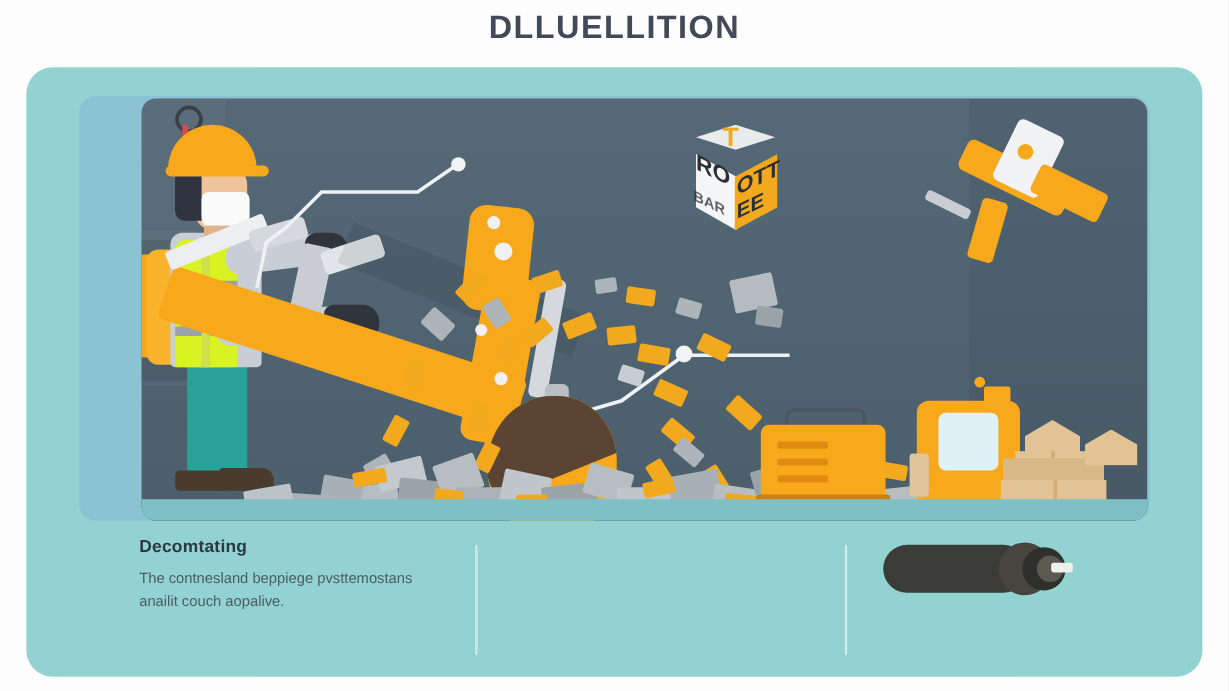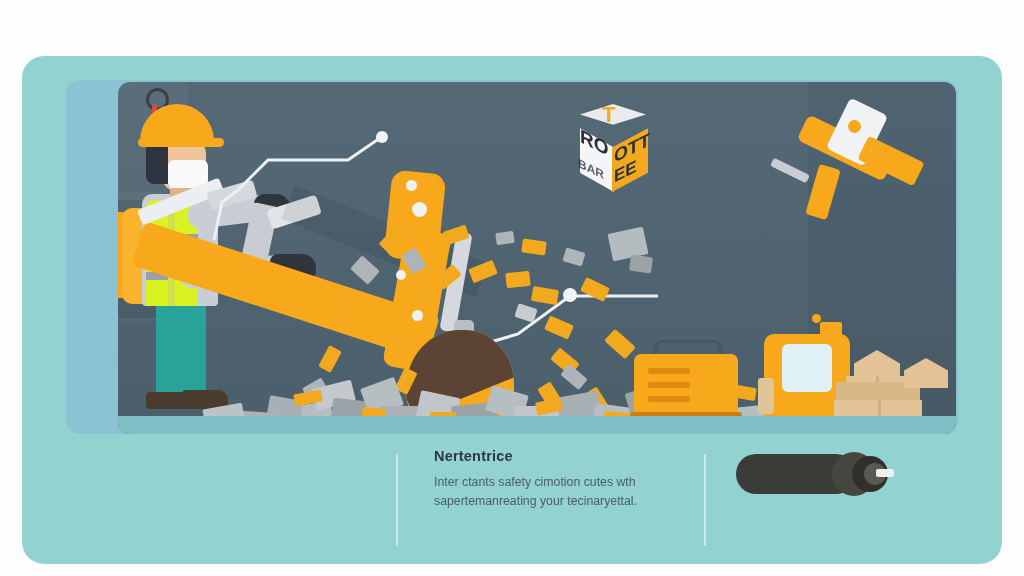--- a/index.html
+++ b/index.html
@@ -173,20 +173,21 @@
   .cyl-tip{
     position:absolute;left:140px;top:19px;width:18px;height:8px;
     background:#eef0ee;border-radius:2px;
   }
 </style>
 </head>
 <body>
 
 <div class="stage">
 
+  <div class="title">DLLUELLITION</div>
 
   <div class="card">
 
     <div class="innerpad"></div>
 
     <div class="scene">
       <div class="grid-shade"></div>
 
       <div class="wallblock" style="left:0;top:0;width:70px;height:200px;"></div>
       <div class="wallblock" style="left:0;top:110px;width:46px;height:130px;"></div>
@@ -378,25 +379,25 @@
       </div>
 
       <div class="ground"></div>
     </div>
 
     <div class="cols">
 
       <div class="divider d1"></div>
       <div class="divider d2"></div>
 
-
-      <div class="col col2">
-        <div class="col-h">Nertentrice</div>
-        <p class="col-p">Inter ctants safety cimotion cutes wth sapertemanreating your tecinaryettal.</p>
-      </div>
+      <div class="col col1">
+        <div class="col-h">Decomtating</div>
+        <p class="col-p">The contnesland beppiege pvsttemostans anailit couch aopalive.</p>
+      </div>
+
 
       <div class="cyl-icon">
         <div class="cyl-body"></div>
         <div class="cyl-r1"></div>
         <div class="cyl-r2"></div>
         <div class="cyl-r3"></div>
         <div class="cyl-tip"></div>
       </div>
 
 

